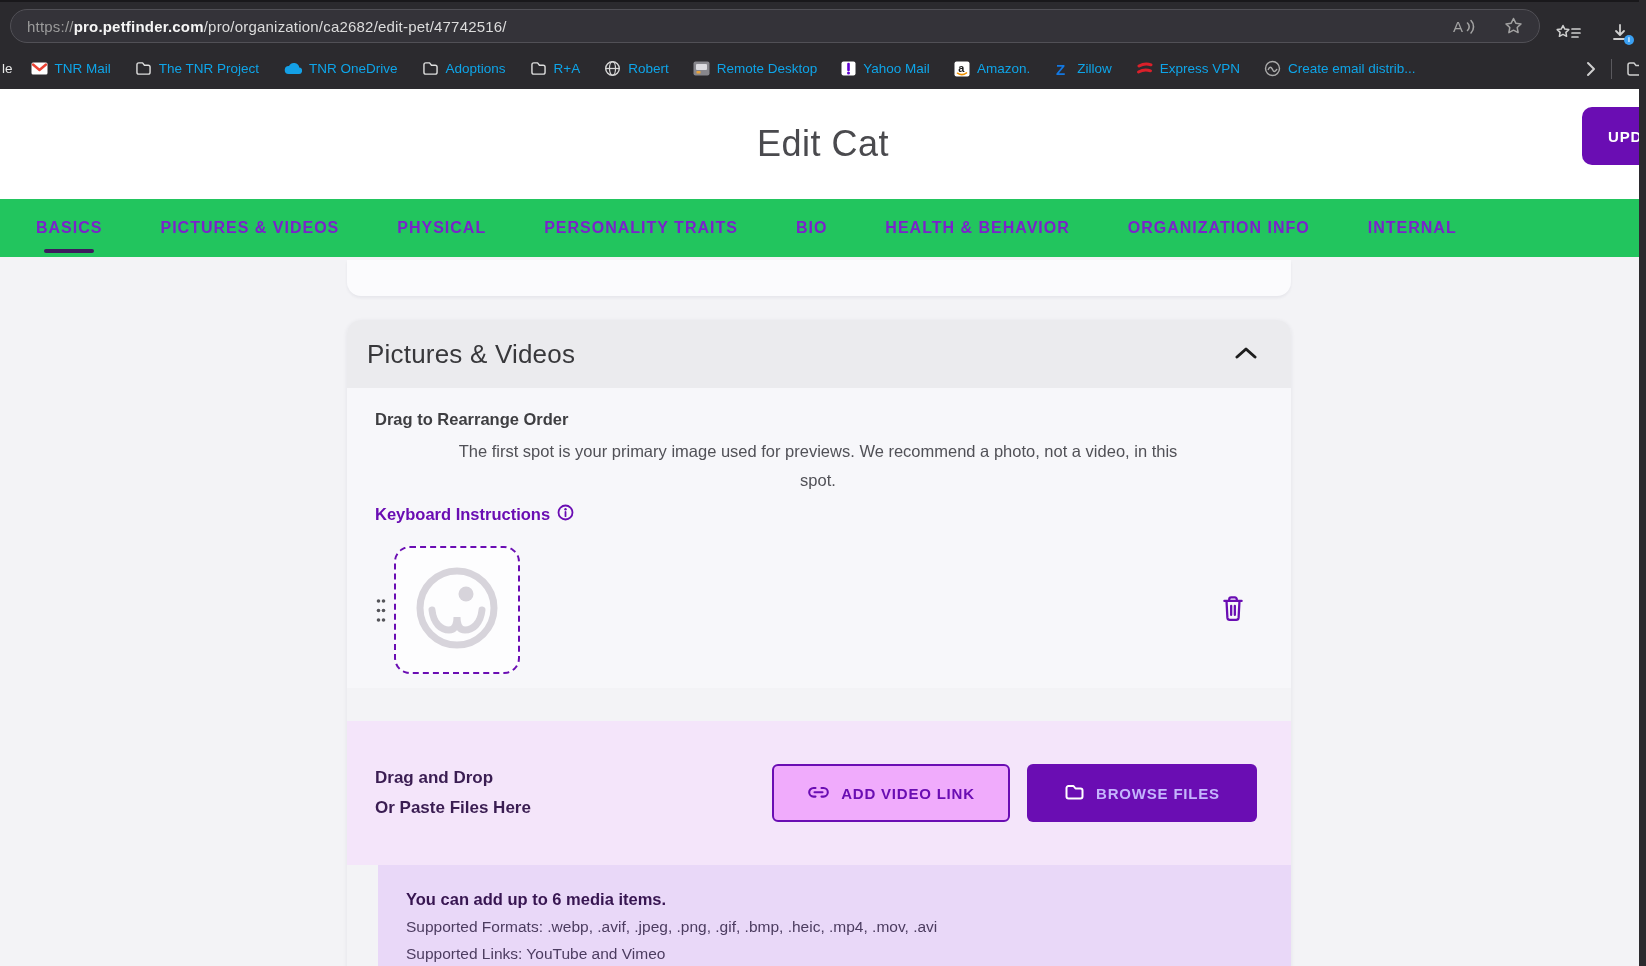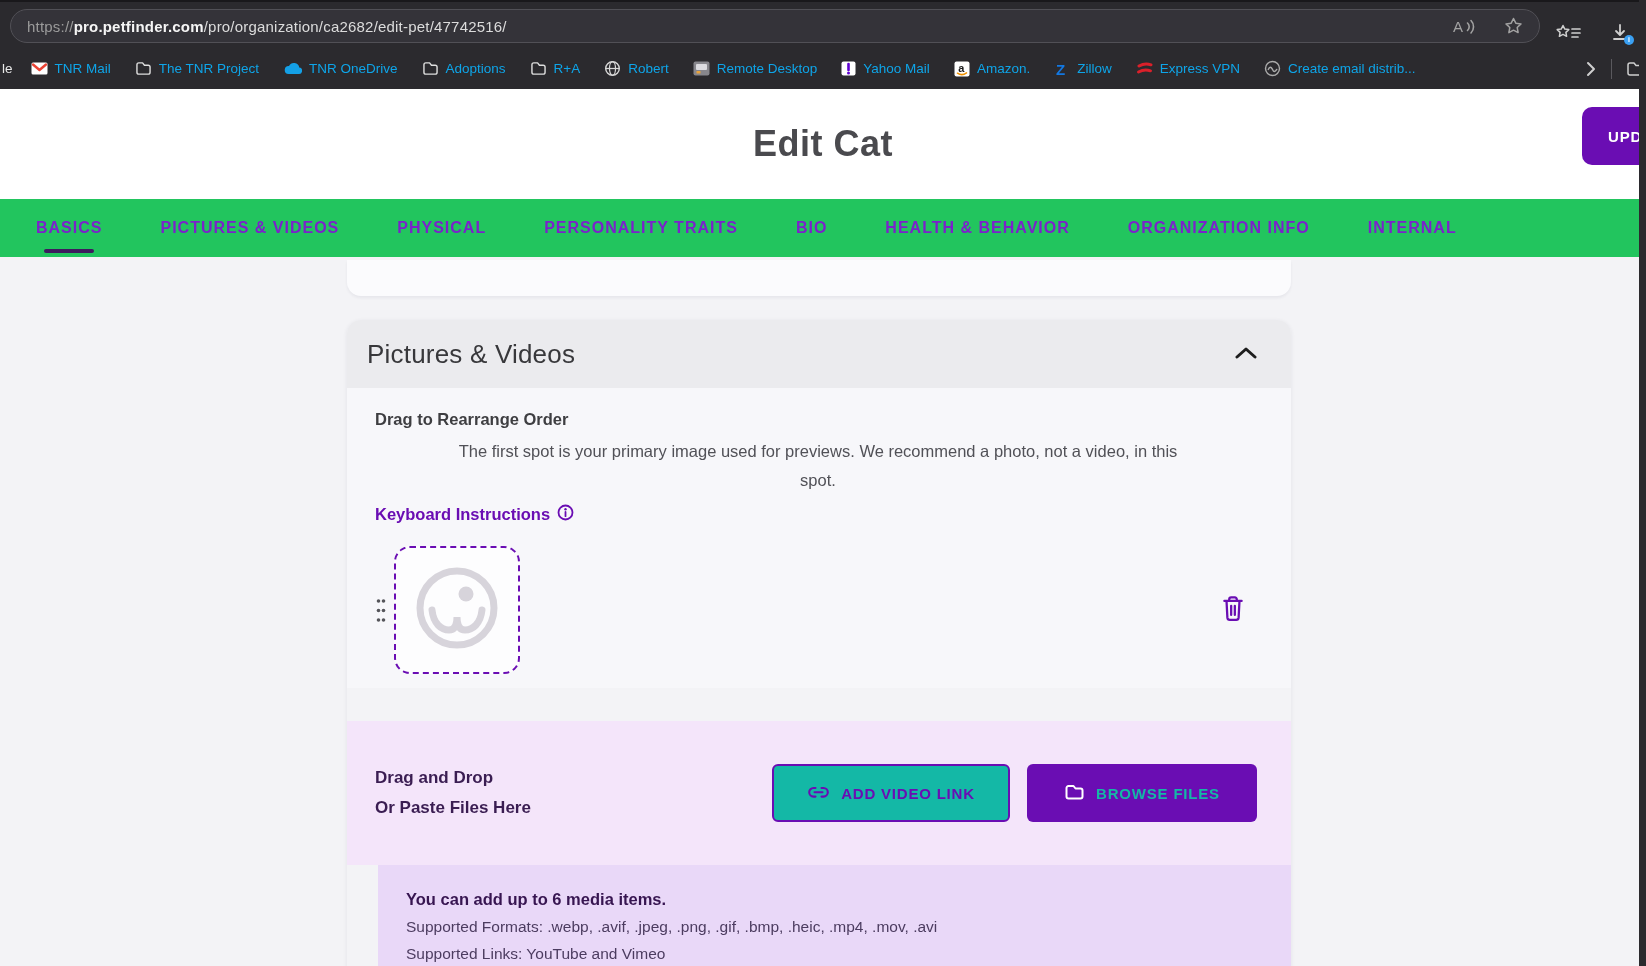--- a/index.html
+++ b/index.html
@@ -28,21 +28,21 @@
   .bm-partial{color:#e8e8e8;margin-right:-6px;}
   .bm-tail{margin-left:auto;display:flex;align-items:center;gap:14px;padding-right:2px;}
   .bm-sep{width:1px;height:20px;background:#5a595e;}
 
   
   .right-strip{position:absolute;top:0;right:0;width:7px;height:966px;background:#2b2a2e;z-index:60;}
 
   
   .page{position:absolute;top:89px;left:0;width:1646px;height:877px;background:#f3f3f6;}
   .page-header{position:relative;height:110px;background:#ffffff;}
-  .page-title{margin:0;text-align:center;line-height:110px;font-size:36px;font-weight:700;color:#4a4a4e;letter-spacing:.5px;}
+  .page-title{margin:0;text-align:center;line-height:110px;font-size:36px;font-weight:400;color:#4a4a4e;letter-spacing:.5px;}
   .update-btn{position:absolute;top:18px;left:1582px;width:70px;height:58px;border:none;cursor:pointer;
               border-radius:10px 0 0 10px;background:#6a0db3;color:#fff;font-weight:700;font-size:15px;
               letter-spacing:.8px;display:flex;align-items:center;padding-left:26px;
               font-family:"Liberation Sans","DejaVu Sans",sans-serif;overflow:hidden;white-space:nowrap;}
 
   .tabbar{height:58px;background:#22c55e;display:flex;align-items:center;gap:58px;padding-left:36px;}
   .tab{position:relative;height:100%;display:flex;align-items:center;cursor:pointer;
        font-size:16px;font-weight:700;color:#7b22cb;letter-spacing:1px;white-space:nowrap;}
   .tab.active::after{content:"";position:absolute;left:50%;transform:translateX(-50%);bottom:4px;
                      width:50px;height:4px;background:#3d1b5e;border-radius:2px;}
@@ -67,22 +67,22 @@
   .thumb{width:126px;height:128px;border:2px dashed #6a0db3;border-radius:16px;background:#fdfdfe;
          display:flex;align-items:center;justify-content:center;cursor:grab;}
   .trash-btn{margin-left:auto;margin-right:14px;background:none;border:none;cursor:pointer;display:flex;padding:2px;}
 
   .dropzone{height:144px;background:#f4e5fa;display:flex;align-items:center;padding:0 34px 0 28px;margin-top:33px;}
   .dz-text{font-size:17px;font-weight:700;color:#3a1d52;line-height:30px;}
   .dz-text span{display:block;}
   .dz-buttons{margin-left:auto;display:flex;gap:17px;}
   .btn{height:58px;border-radius:6px;display:flex;align-items:center;justify-content:center;gap:11px;
        font-family:"Liberation Sans","DejaVu Sans",sans-serif;font-weight:700;font-size:15px;letter-spacing:.8px;cursor:pointer;}
-  .btn-outline{width:238px;background:#14b8a6;border:2px solid #6a0db3;color:#6a0db3;}
-  .btn-fill{width:230px;background:#6a0db3;border:none;color:#14b8a6;}
+  .btn-outline{width:238px;background:#f0abfc;border:2px solid #6a0db3;color:#6a0db3;}
+  .btn-fill{width:230px;background:#6a0db3;border:none;color:#c4b5fd;}
 
   .dropfooter{height:122px;background:#e9d8f8;padding:25px 30px 0 28px;margin-left:31px;}
   .df-head{font-size:16.5px;font-weight:700;color:#371551;}
   .df-line{margin-top:9px;font-size:15.5px;color:#4c3c60;}
 
   .bmi{flex:0 0 auto;display:flex;}
 </style>
 </head>
 <body>
 

